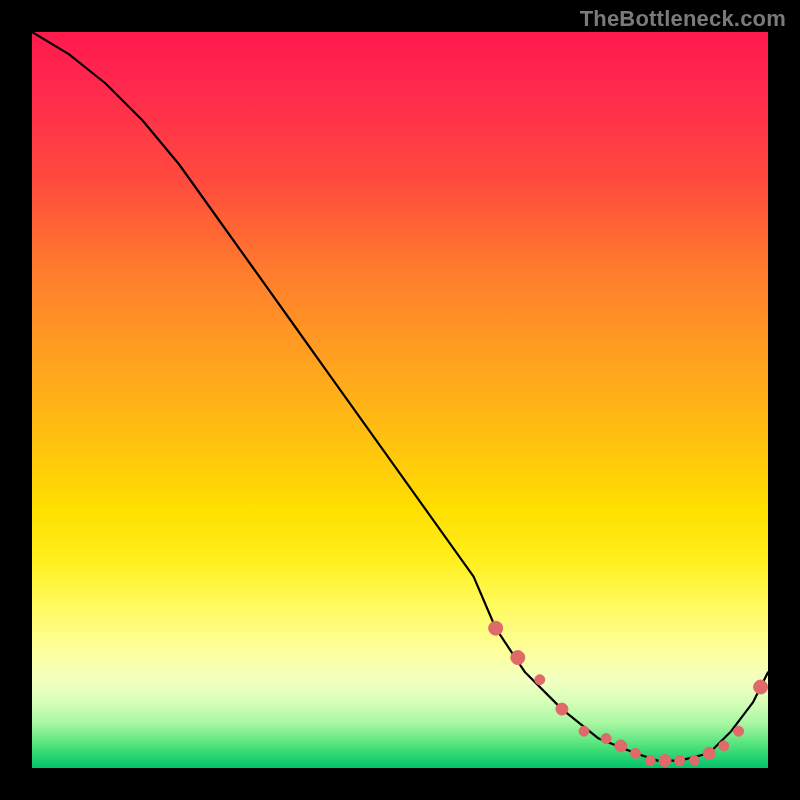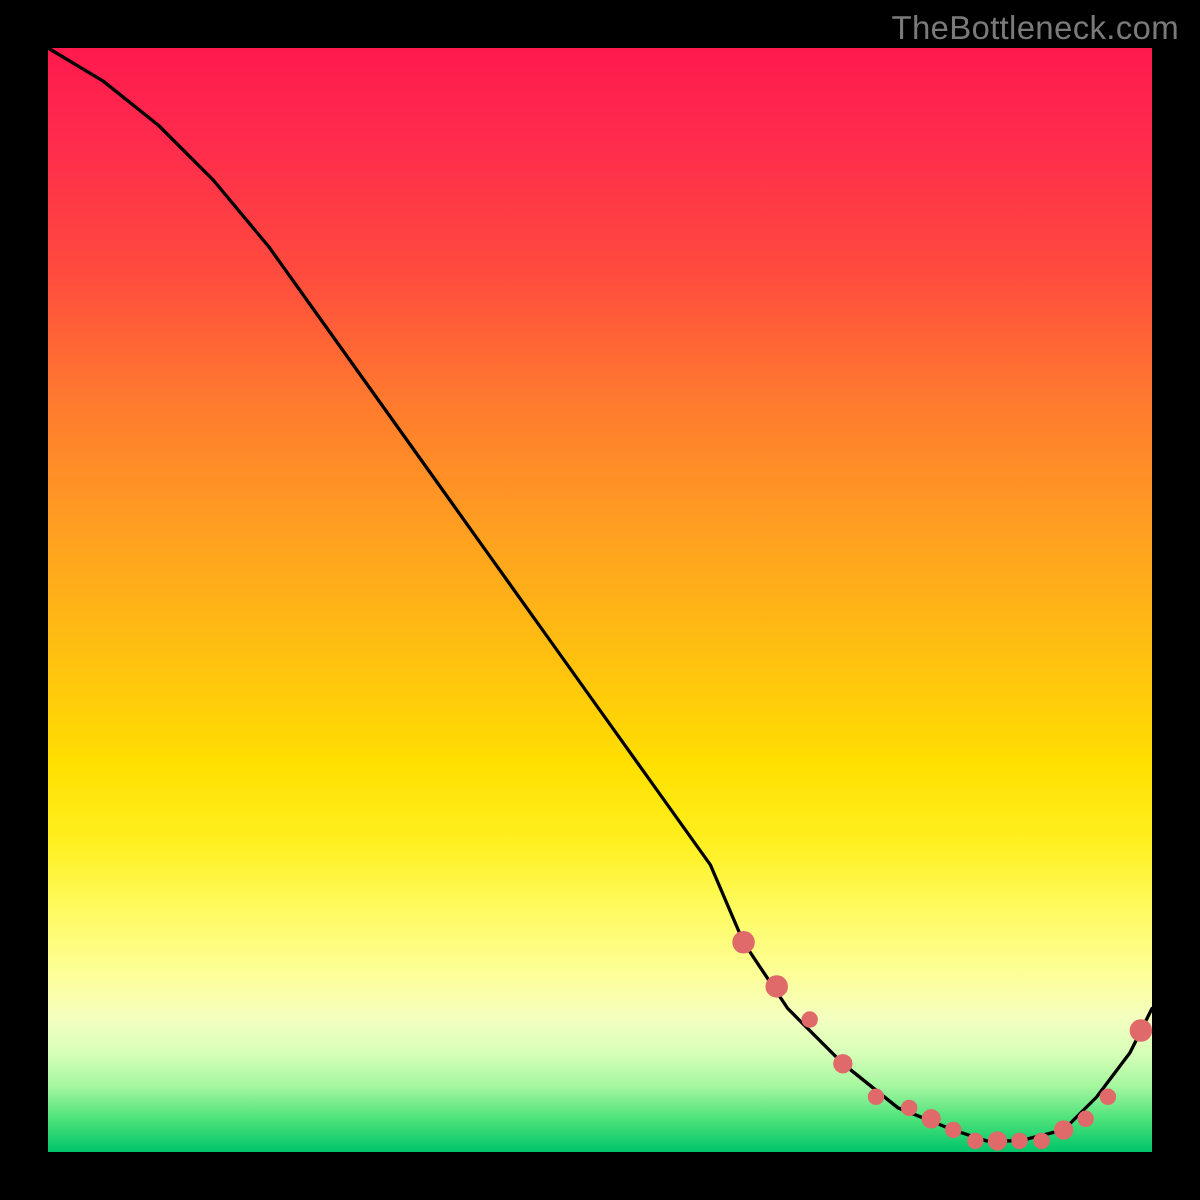--- a/index.html
+++ b/index.html
@@ -14,21 +14,21 @@
   .stage {
     position: relative;
     width: 800px;
     height: 800px;
   }
   .watermark {
     position: absolute;
     top: 6px;
     right: 14px;
     font-size: 22px;
-    font-weight: 400;
+    font-weight: 700;
     color: #7a7a7a;
     letter-spacing: 0.2px;
     user-select: none;
     pointer-events: none;
   }
   
   .plot {
     position: absolute;
     left: 32px;
     top: 32px;

